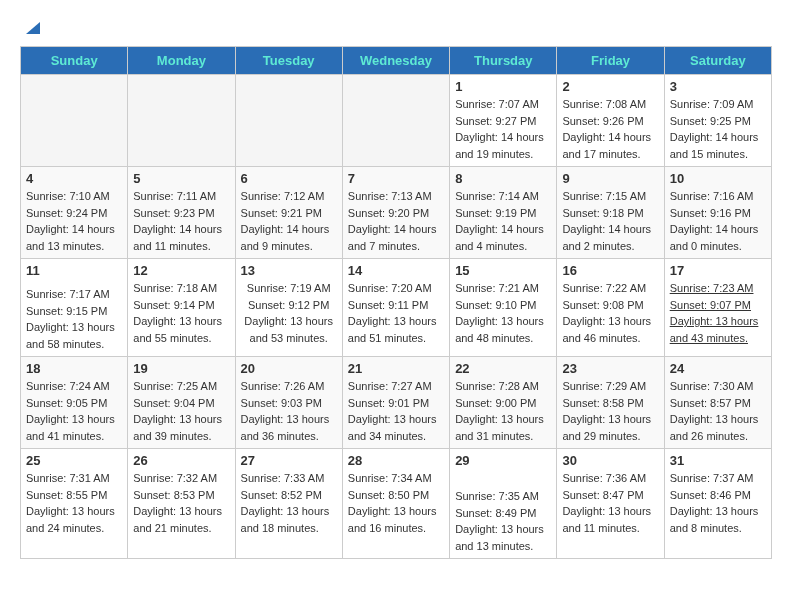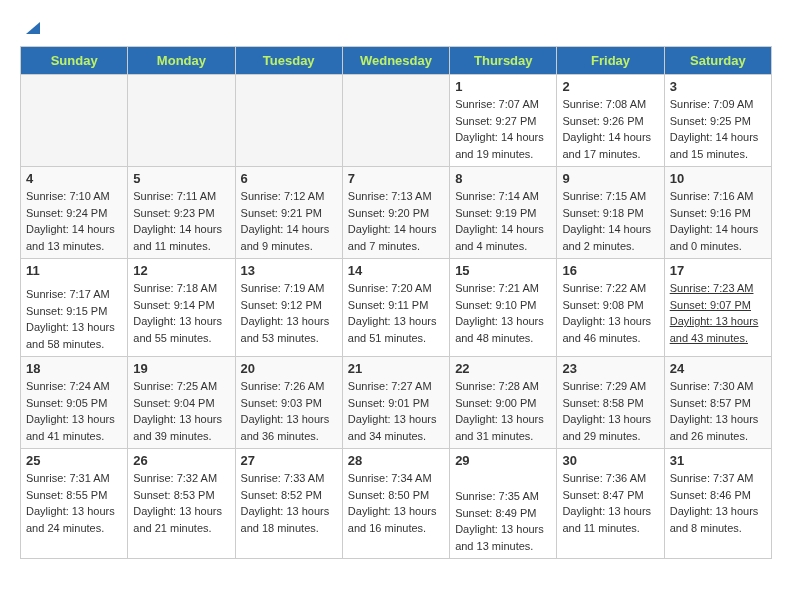--- a/index.html
+++ b/index.html
@@ -33,21 +33,21 @@
       font-size: 16px;
       color: #333;
     }
     .calendar-table {
       width: 100%;
       border-collapse: collapse;
       table-layout: fixed;
     }
     .calendar-table th {
       background-color: #2a6db5;
-      color: #bef264;
+      color: #5eead4;
       text-align: center;
       padding: 6px 12px;
       font-size: 13px;
       border: 1px solid #ccc;
     }
     .calendar-table td {
       border: 1px solid #ccc;
       vertical-align: top;
       padding: 4px 5px;
       font-size: 11px;
@@ -193,21 +193,21 @@
         </td>
         <td>
           <div class="day-number">12</div>
           <div class="day-info" style="white-space: pre-line;">Sunrise: 7:18 AM
 Sunset: 9:14 PM
 Daylight: 13 hours
 and 55 minutes.</div>
         </td>
         <td>
           <div class="day-number">13</div>
-          <div class="day-info" style="white-space: pre-line;">Sunrise: 7:19 AM
+          <div class="day-info" style="white-space: pre-line; text-align: center;">Sunrise: 7:19 AM
 Sunset: 9:12 PM
 Daylight: 13 hours
 and 53 minutes.</div>
         </td>
         <td>
           <div class="day-number">14</div>
           <div class="day-info" style="white-space: pre-line;">Sunrise: 7:20 AM
 Sunset: 9:11 PM
 Daylight: 13 hours
 and 51 minutes.</div>

